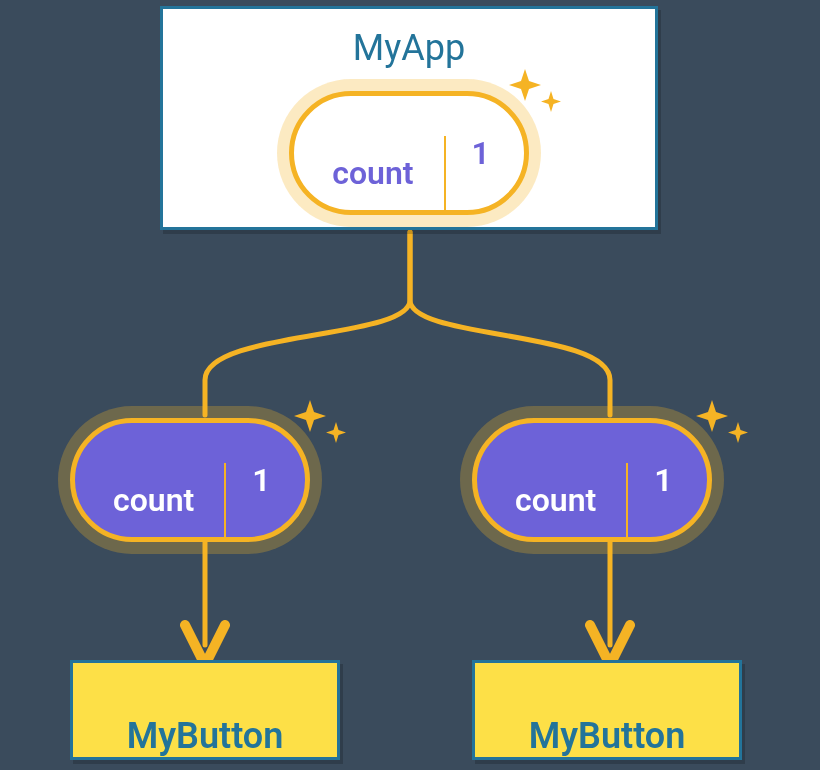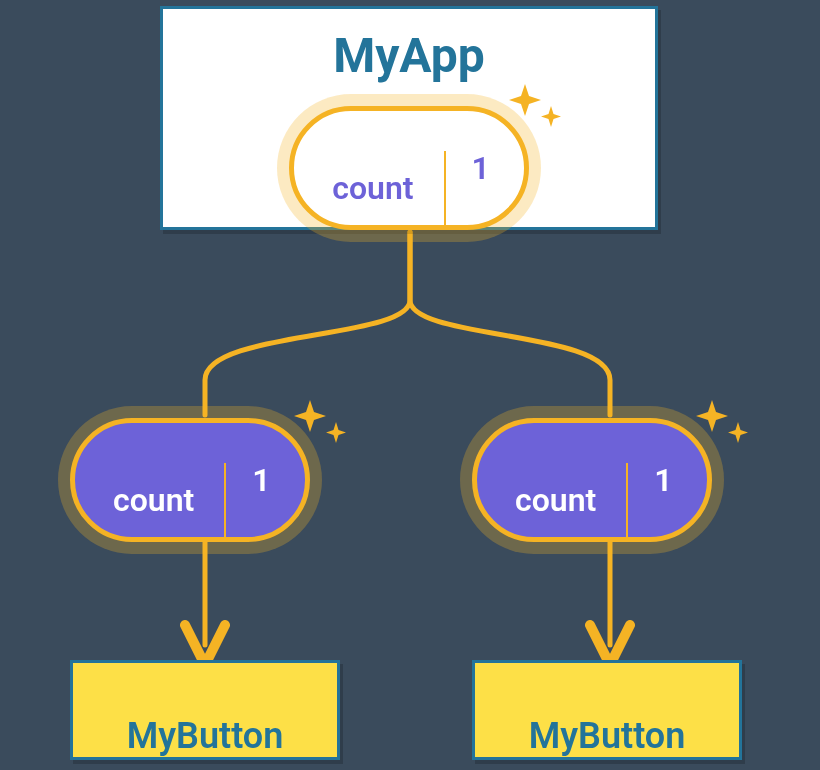--- a/index.html
+++ b/index.html
@@ -25,22 +25,22 @@
     height: 224px;
     background: #ffffff;
     border: 3px solid #23749a;
     box-shadow: 3px 4px 0 rgba(0,0,0,0.18);
     display: flex;
     flex-direction: column;
     align-items: center;
     padding-top: 18px;
   }
   .parent-title {
-    font-size: 48px;
-    font-weight: 700;
+    font-size: 36px;
+    font-weight: 400;
     color: #23749a;
     margin-bottom: 22px;
   }
 
   
   .pill-wrap {
     position: relative;
     display: inline-flex;
     align-items: center;
     justify-content: center;

